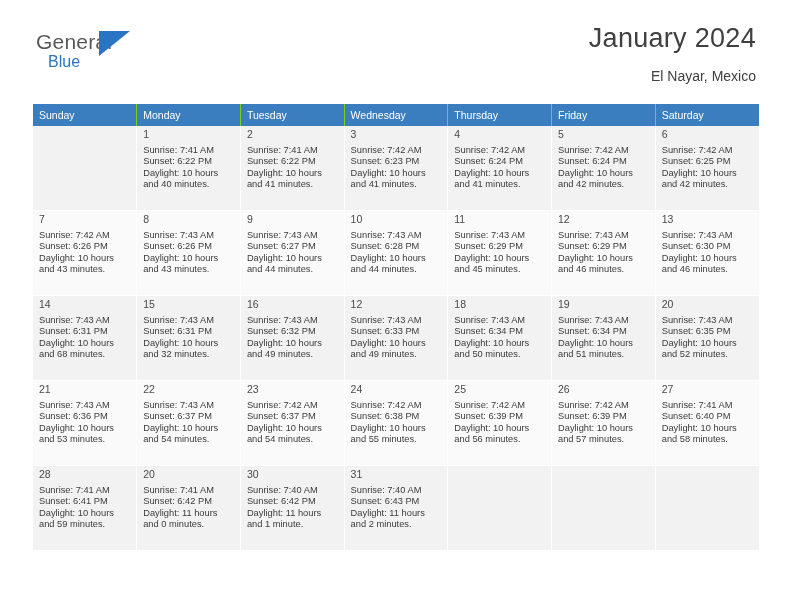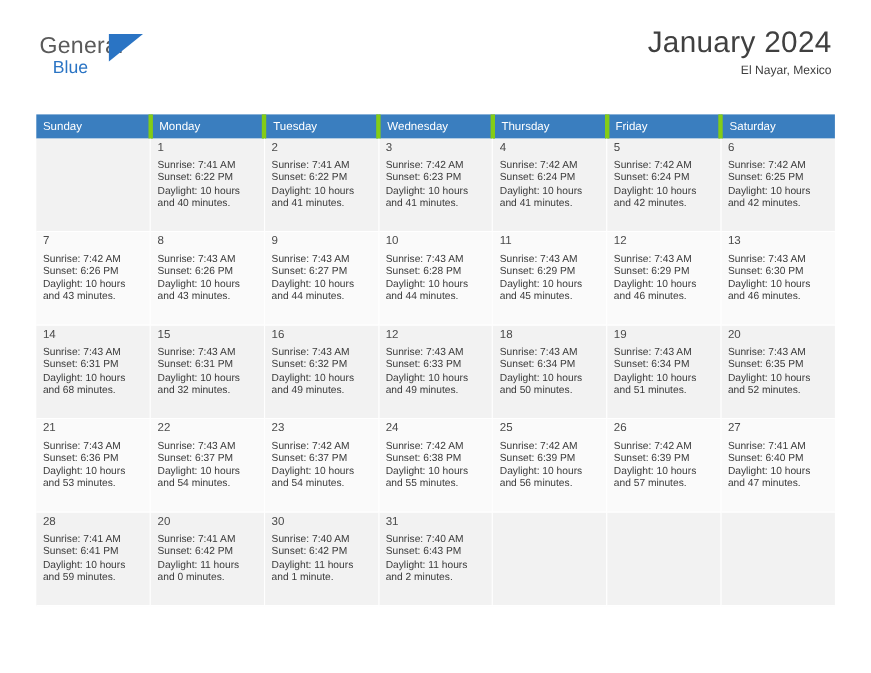--- a/index.html
+++ b/index.html
@@ -62,41 +62,41 @@
     text-align: right;
   }
   .title {
     font-size: 27px;
     color: #404040;
     font-weight: normal;
     letter-spacing: .3px;
     text-align: right;
   }
   .subtitle {
-    margin-top: 4px;
-    font-size: 11px;
+    margin-top: 14px;
+    font-size: 14px;
     color: #404040;
   }
   
   .calendar {
     position: absolute;
     left: 33px;
     top: 104px;
     width: 726px;
     border-collapse: collapse;
     table-layout: fixed;
   }
   .calendar th {
     background: #3a7ebf;
     color: #ffffff;
     font-size: 10.5px;
     font-weight: normal;
     text-align: left;
     padding: 5px 0 5px 6px;
-    border-right: 4px solid #84cc16;
+    border-right: 1px solid #84cc16;
     height: 12px;
   }
   .calendar th:last-child { border-right: none; }
   .calendar td {
     vertical-align: top;
     height: 81px;
     padding: 3px 0 0 6px;
     border-right: 1px solid #ffffff;
     border-bottom: 1px solid #ffffff;
     font-size: 9.3px;
@@ -386,21 +386,21 @@
               <div>Daylight: 10 hours</div>
               <div>and 57 minutes.</div>
             </div>
           </td>
           <td>
             <span class="daynum">27</span>
             <div class="info">
               <div>Sunrise: 7:41 AM</div>
               <div>Sunset: 6:40 PM</div>
               <div>Daylight: 10 hours</div>
-              <div>and 47 minutes.</div>
+              <div>and 58 minutes.</div>
             </div>
           </td>
         </tr>
         <tr class="row-odd">
           <td>
             <span class="daynum">28</span>
             <div class="info">
               <div>Sunrise: 7:41 AM</div>
               <div>Sunset: 6:41 PM</div>
               <div>Daylight: 10 hours</div>

